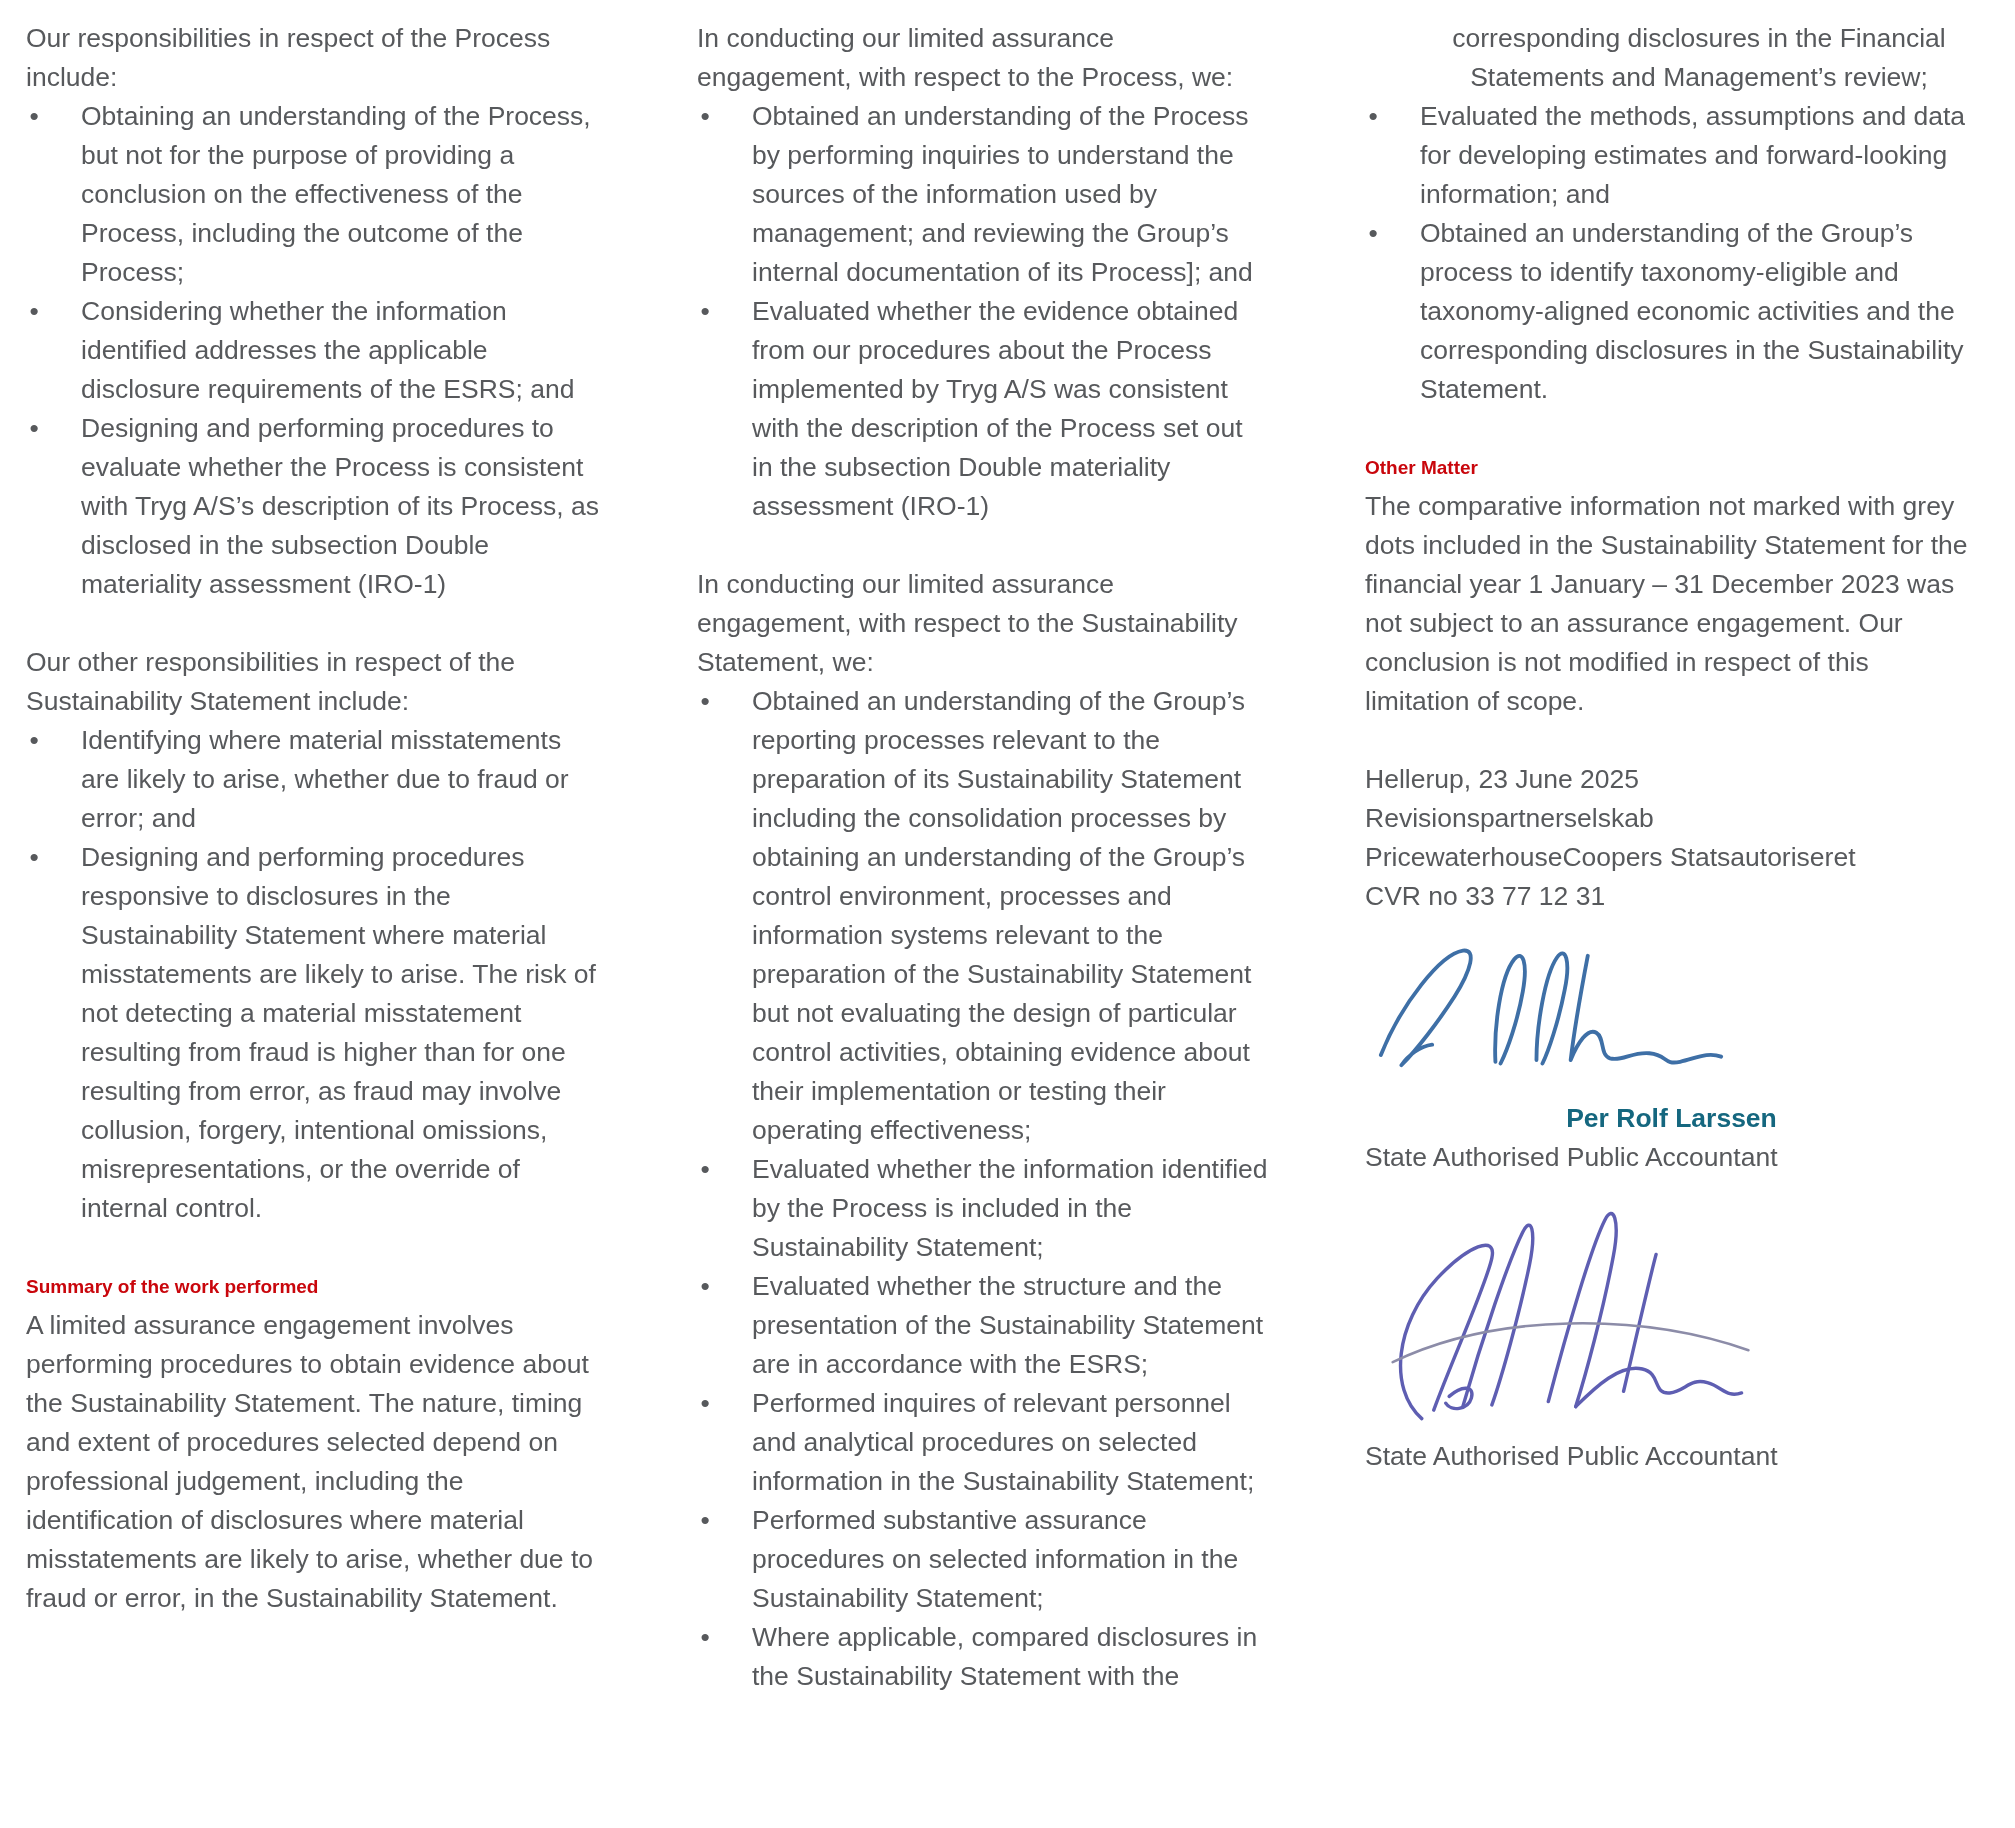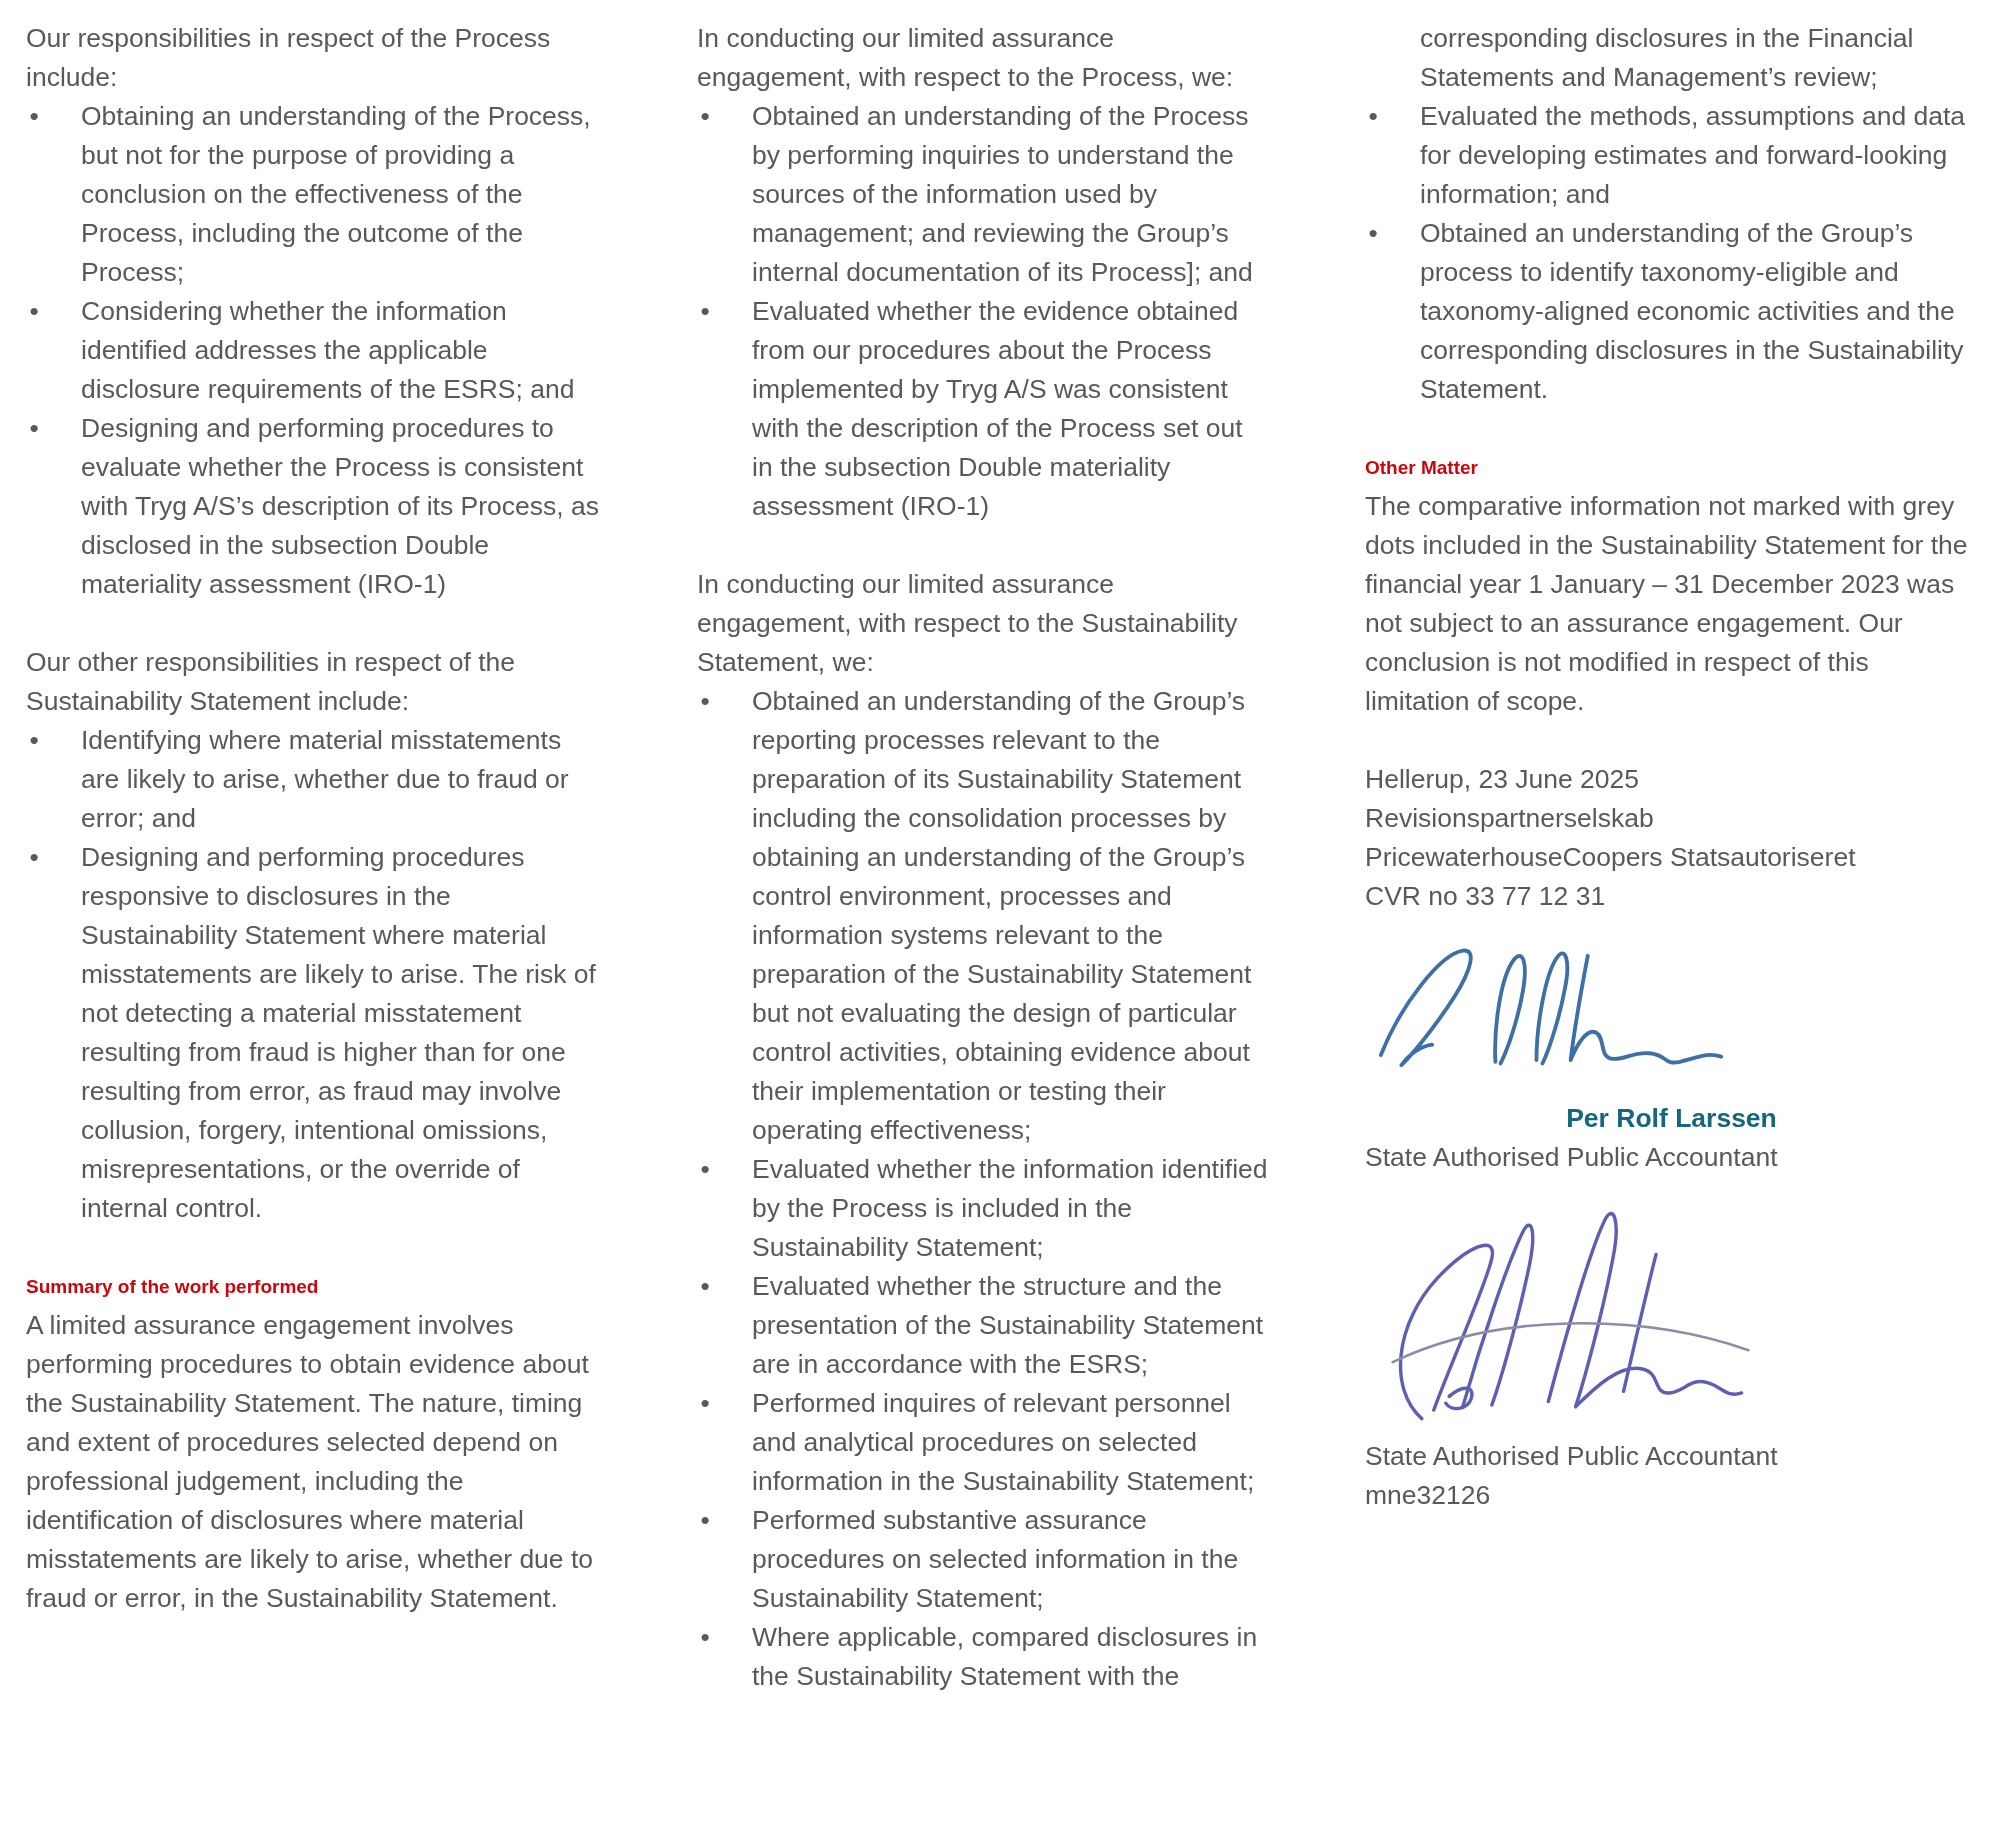--- a/index.html
+++ b/index.html
@@ -23,21 +23,21 @@
     grid-template-columns:575px 572px 613px;
     column-gap:96px;
     border-radius:11px;
   }
   .col{min-width:0;}
   p{margin:0;}
   h3.heading{
     margin:0;font-size:19px;line-height:39px;font-weight:700;color:var(--red);
   }
   p.name{font-weight:700;color:var(--teal);text-align:center;}
-  p.continuation{padding-left:55px;}
+  p.continuation{padding-left:55px;text-align:center;}
   .spacer{height:39px;}
   ul.bullets{margin:0;padding:0;list-style:none;}
   ul.bullets li{display:flex;align-items:flex-start;}
   ul.bullets .dot{flex:0 0 55px;padding-left:3.4px;color:var(--text);}
   ul.bullets .btxt{flex:1 1 auto;min-width:0;}
   .signature{margin:8.6px 0 3.4px 1.7px;}
   .signature svg{display:block;}
 </style>
 </head>
 <body>
@@ -156,17 +156,16 @@
           <path d="M112 258 C134 180 166 86 182 54 C192 34 198 52 190 92 C178 150 158 222 146 256"></path>
           <path d="M212 252 C234 168 262 72 278 40 C288 20 296 40 288 82 C276 146 256 220 244 258"></path>
           <path d="M300 240 C314 180 330 110 338 80"></path>
           <path d="M30 206 C150 148 320 148 446 192" stroke="#8c8ca8" stroke-width="3"></path>
           <path d="M96 246 C112 232 126 234 122 248 C118 262 98 264 92 254"></path>
           <path d="M244 258 C268 234 296 208 322 214 C344 219 334 244 354 242 C372 240 378 224 398 230 C416 235 420 248 438 242"></path>
         </svg>
       </div>
       <div>
         <p>State Authorised Public Accountant</p>
-        <p>mne32126</p>
       </div>
     </div>
 </div>
 
 
 </body></html>

